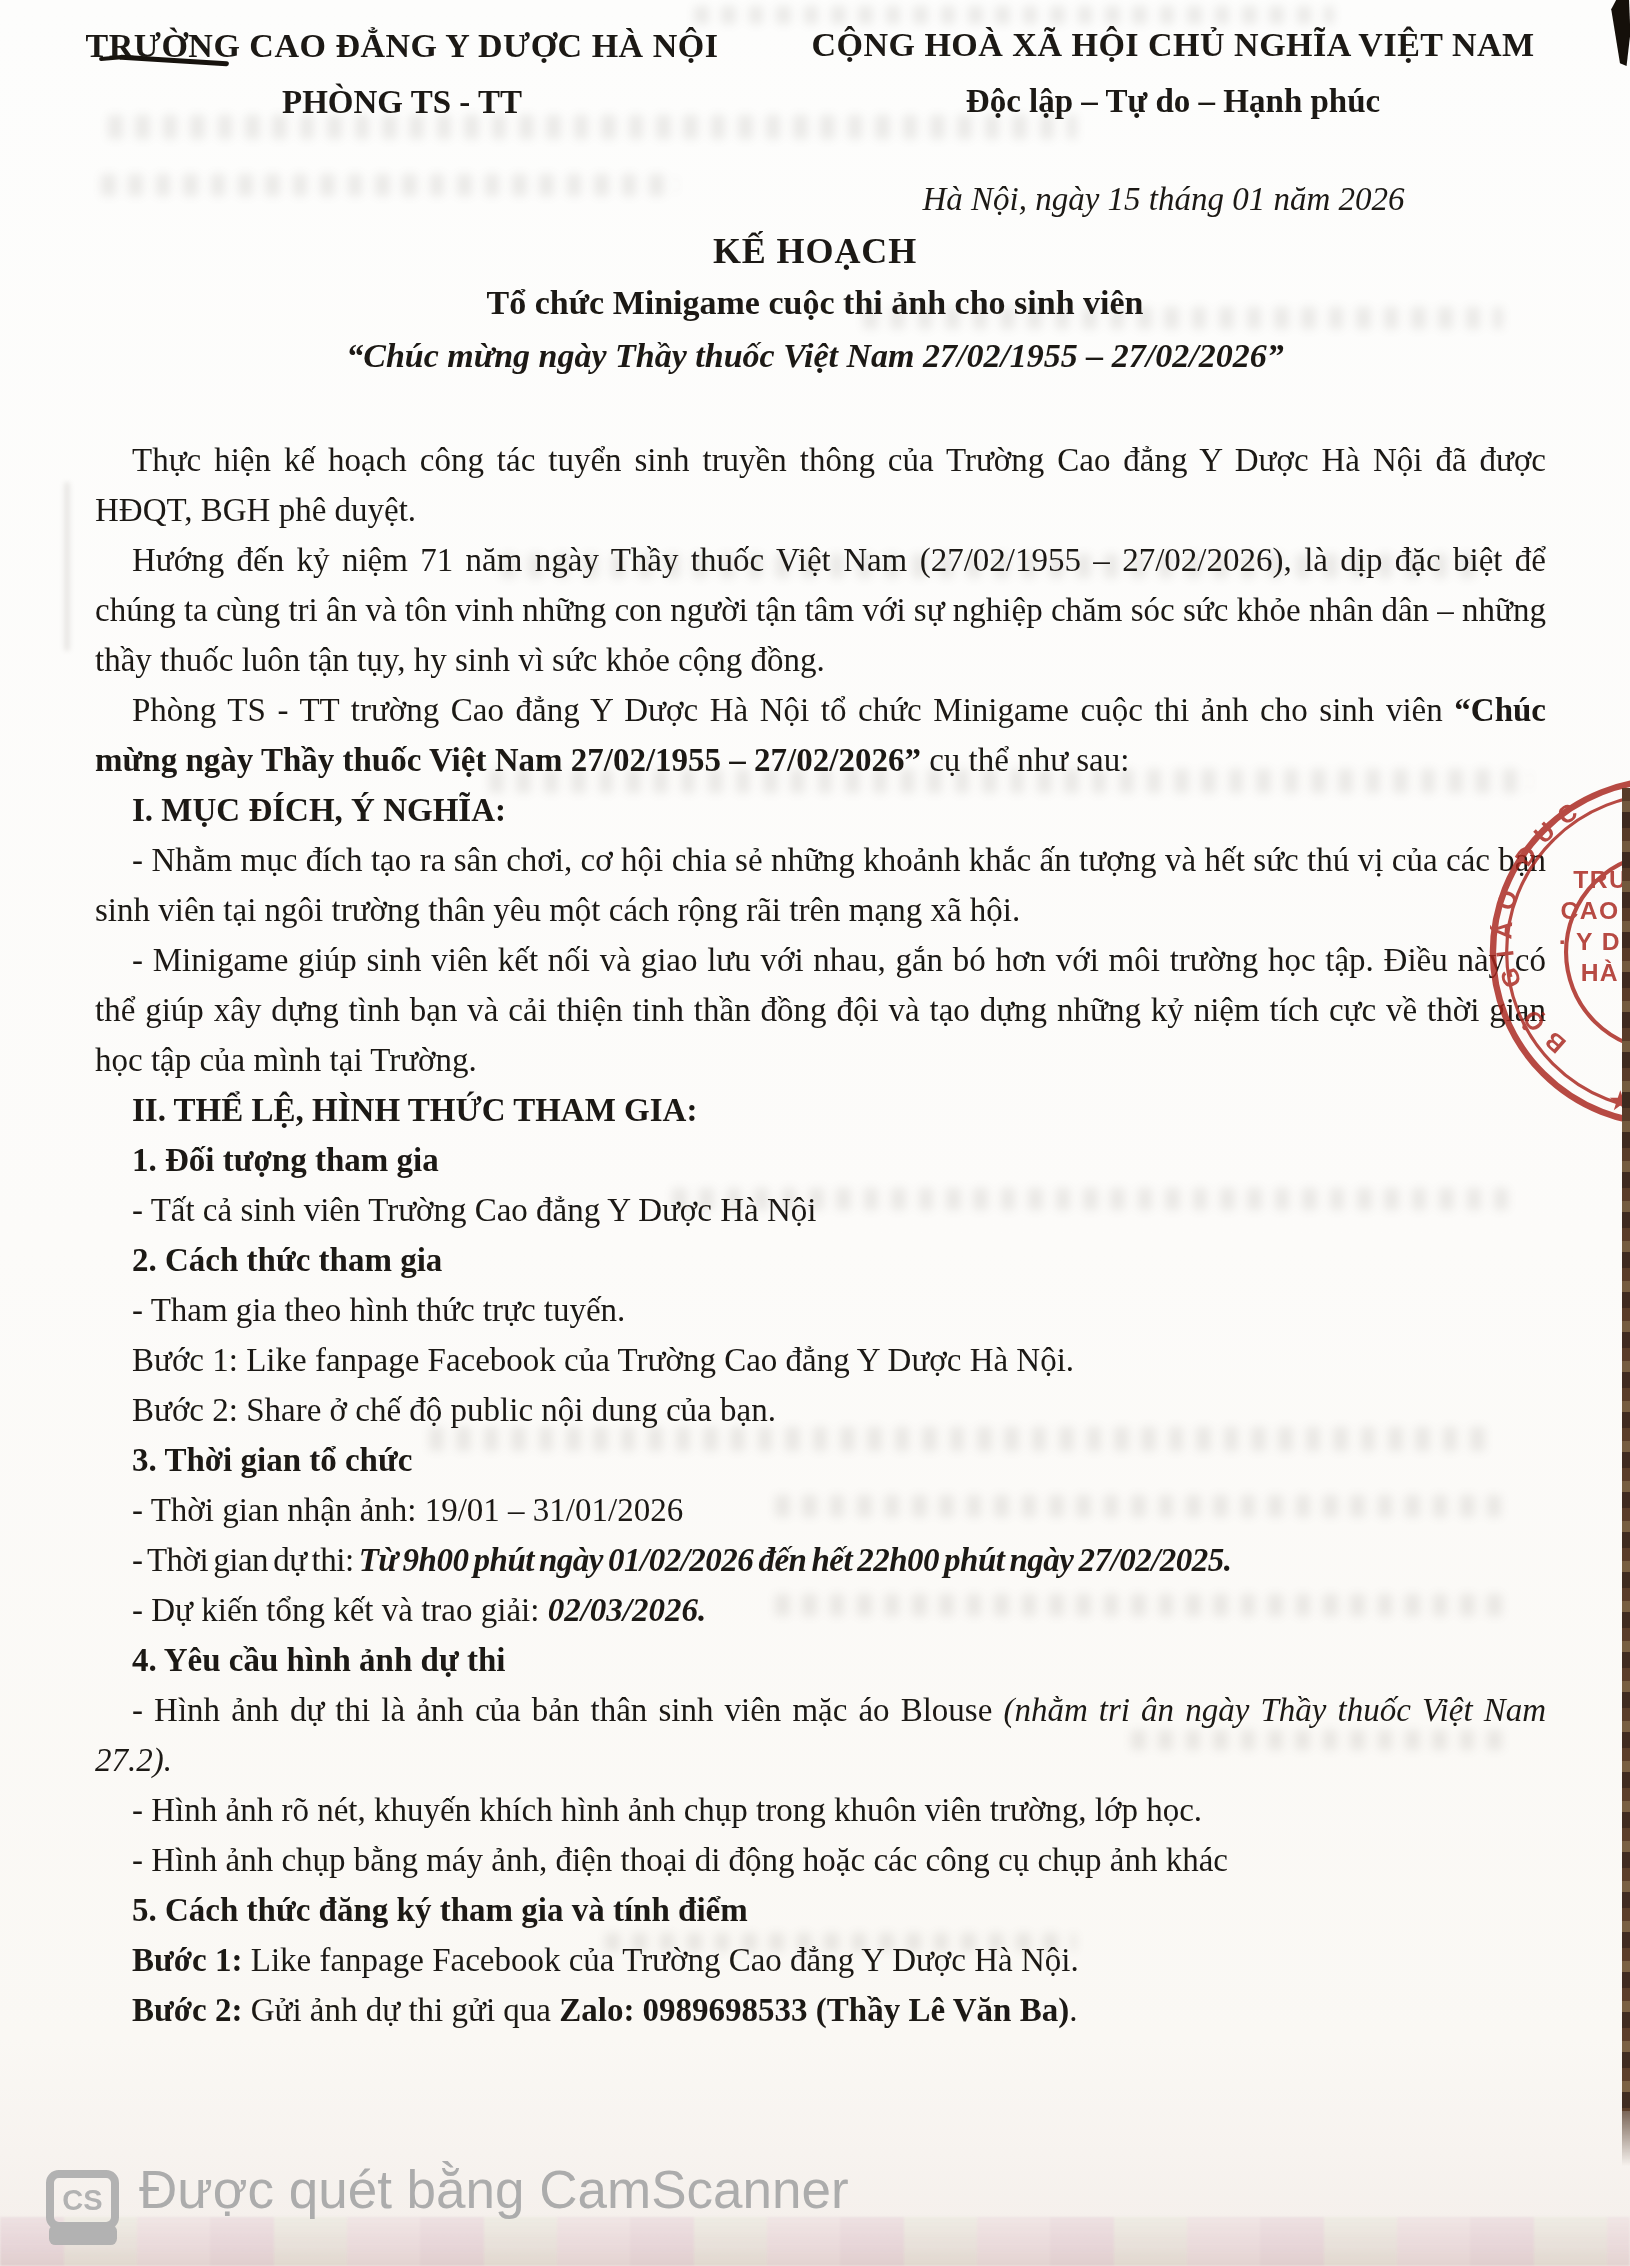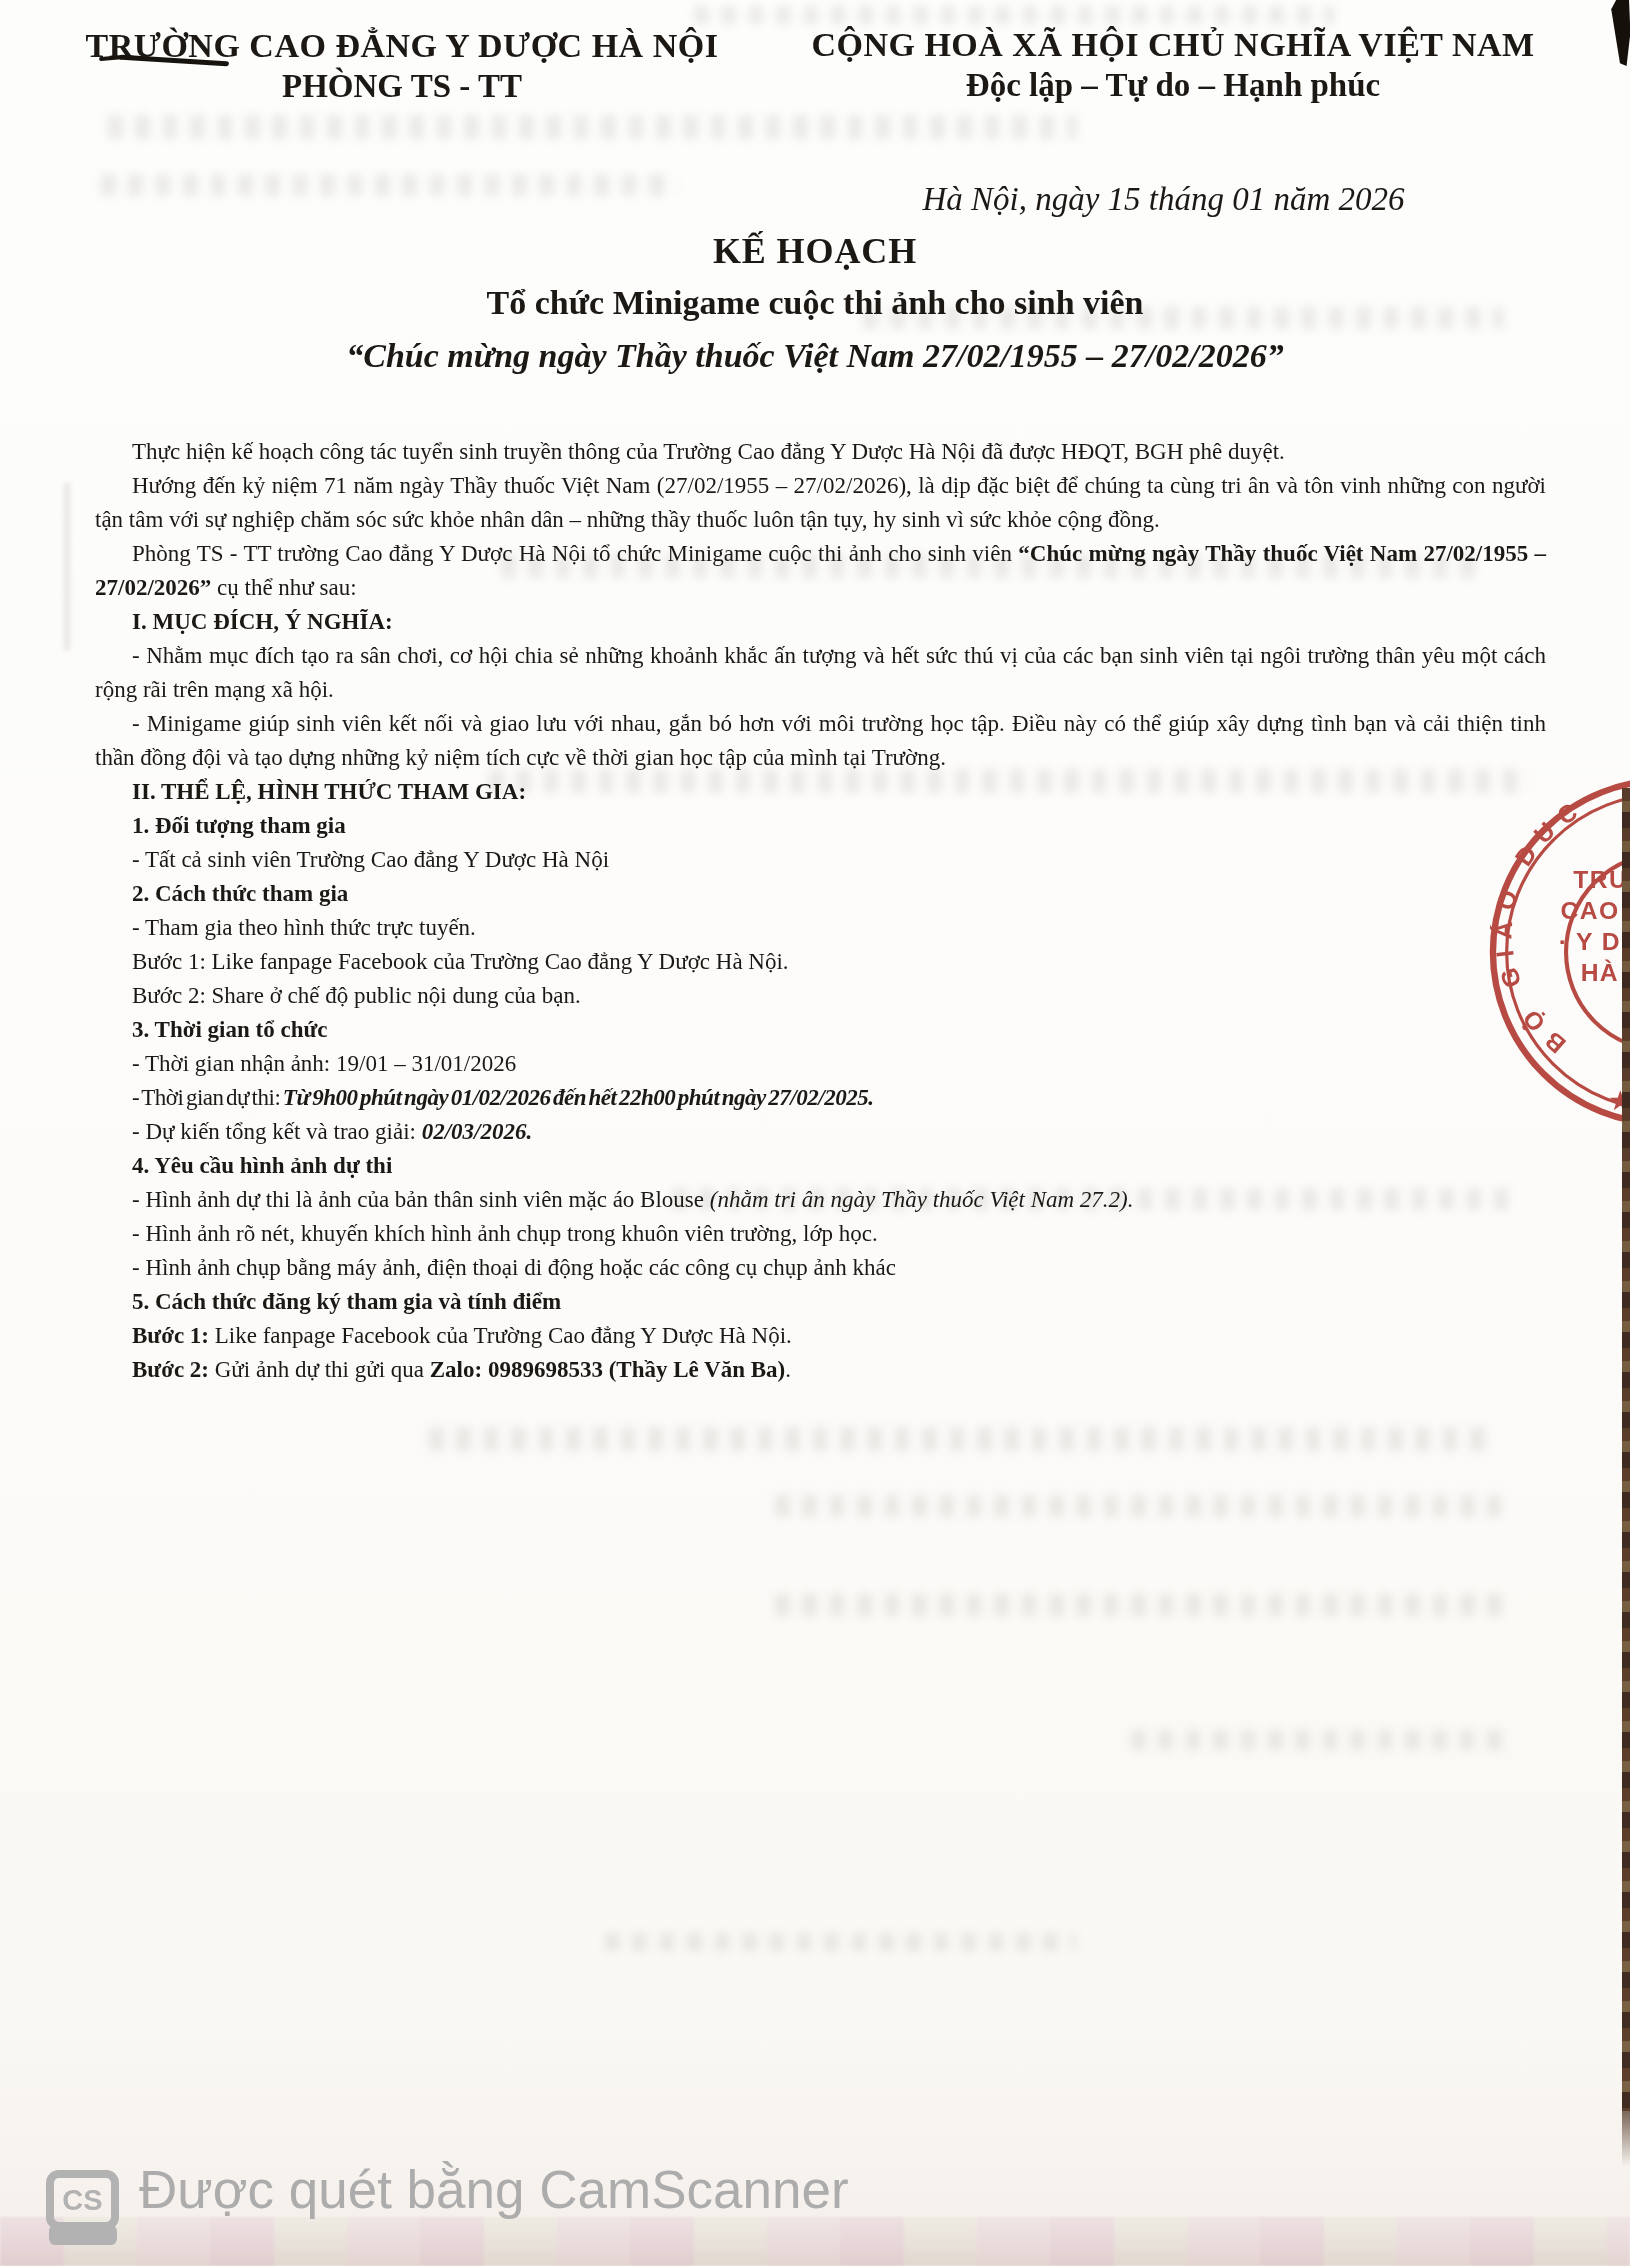--- a/index.html
+++ b/index.html
@@ -9,41 +9,41 @@
     margin:0 auto;
     overflow:hidden;
     background:linear-gradient(180deg,#fdfdfc 0%,#fcfbf9 55%,#faf8f4 90%,#f4eeea 100%);
     color:var(--ink,#1c1915);
     font-family:"Liberation Serif","DejaVu Serif",serif;
   }
   
   .hdr-left{position:absolute;left:55px;top:27.4px;width:694px;text-align:center;}
   .hdr-right{position:absolute;left:793px;top:25.6px;width:760px;text-align:center;}
   .hdr-line1{font-weight:bold;font-size:34px;letter-spacing:0.5px;white-space:nowrap;}
-  .hdr-line2{font-weight:bold;font-size:33px;margin-top:3px;white-space:nowrap;}
+  .hdr-line2{font-weight:bold;font-size:33px;margin-top:19px;white-space:nowrap;}
   .strike{
     position:absolute;left:119px;top:58px;width:110px;height:4.6px;
     background:#17130e;transform:rotate(3.5deg);border-radius:2.7px;
   }
   .strike:before{
     content:"";position:absolute;left:-20px;top:1.8px;width:24px;height:3.7px;
     background:#17130e;transform:rotate(-8deg);border-radius:2.7px;
   }
   
   .dateline{
     position:absolute;left:822px;top:181px;width:683px;text-align:center;
     font-style:italic;font-size:33px;white-space:nowrap;
   }
   .title1{position:absolute;left:0;top:230px;width:100%;text-align:center;font-weight:bold;font-size:36px;letter-spacing:0.9px;}
   .title2{position:absolute;left:0;top:284px;width:100%;text-align:center;font-weight:bold;font-size:34px;}
   .title3{position:absolute;left:0;top:337px;width:100%;text-align:center;font-weight:bold;font-style:italic;font-size:34px;}
   
   .doc-body{
     position:absolute;left:95px;top:435px;width:1451px;
-    font-size:23px;line-height:34px;text-align:justify;
+    font-size:33px;line-height:50px;text-align:justify;
   }
   .doc-body p{margin:0;text-indent:37px;}
   .doc-body .b{font-weight:bold;}
   .doc-body .i{font-style:italic;}
   .doc-body p.fit{letter-spacing:-0.5px;word-spacing:-2.7px;}
   
   .stamp-svg{position:absolute;left:0;top:0;pointer-events:none;}
   .stamp-txt{font-family:"Liberation Sans","DejaVu Sans",sans-serif;font-weight:bold;fill:var(--stamp,#a8241c);}
   
   .ghost{position:absolute;opacity:.12;filter:blur(4.6px);border-radius:2.7px;

